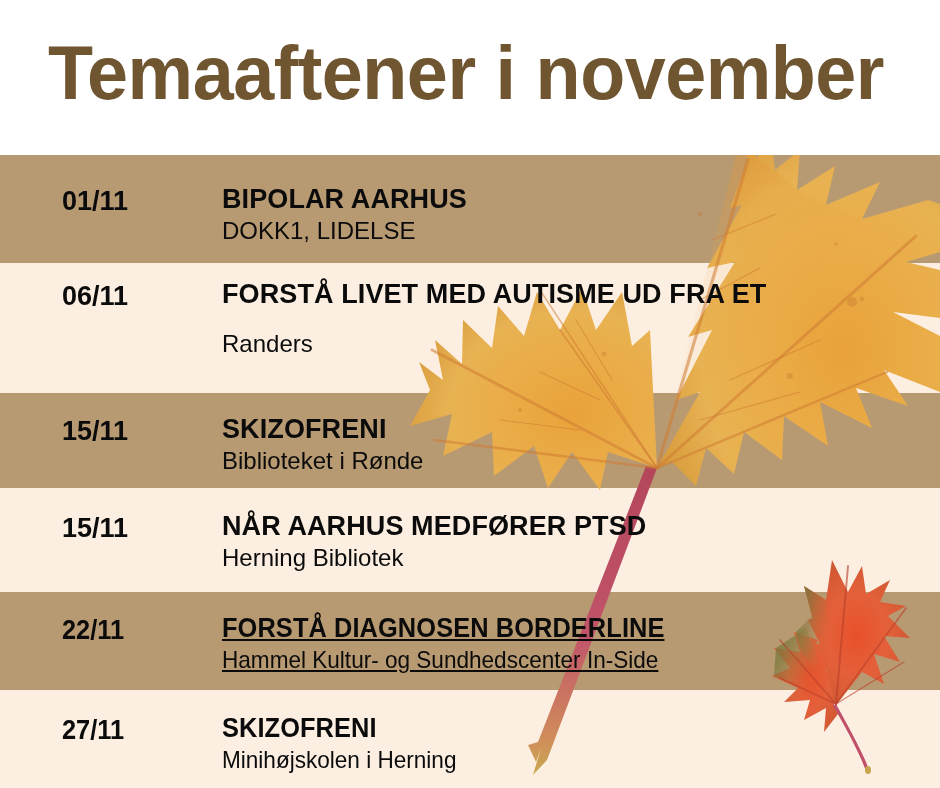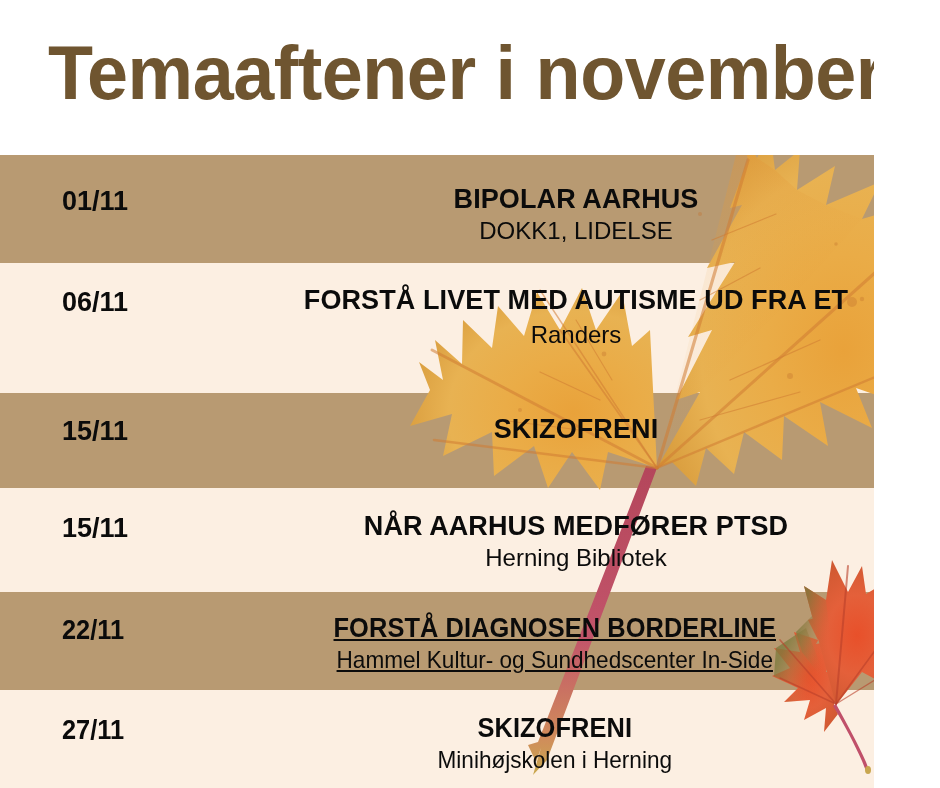--- a/index.html
+++ b/index.html
@@ -7,21 +7,21 @@
   html, body {
     width: 940px;
     height: 788px;
     overflow: hidden;
     background: #ffffff;
     font-family: "Liberation Sans", "DejaVu Sans", sans-serif;
   }
 
   #poster {
     position: relative;
-    width: 874px;
+    width: 940px;
     height: 788px;
     background: #737373;
     overflow: hidden;
   }
 
   
   #header {
     position: absolute;
     left: 0; top: 0;
     width: 940px;
@@ -64,21 +64,20 @@
     pointer-events: none;
   }
 
   
   .row {
     position: absolute;
     left: 0;
     width: 940px;
     z-index: 20;
     color: #0b0b0b;
-    text-align: center;
   }
   .row .date {
     position: absolute;
     left: 62px;
     font-weight: 700;
     font-size: 27px;
     line-height: 33px;
     letter-spacing: 0px;
     white-space: nowrap;
   }
@@ -241,32 +240,33 @@
   <div id="schedule">
 
     <div class="row" style="top:155px; height:108px;">
       <div class="date" style="top:30px;">01/11</div>
       <div class="body" style="top:28px;">
         <div class="title">BIPOLAR AARHUS</div>
         <div class="venue">DOKK1, LIDELSE</div>
       </div>
     </div>
 
-    <div class="row" style="top:263px; height:130px;padding-left:20px;">
+    <div class="row" style="top:257px; height:130px;padding-left:20px;">
       <div class="date" style="top:23px;">06/11</div>
       <div class="body" style="top:21px;">
         <div class="title">FORSTÅ LIVET MED AUTISME UD FRA ET</div>
-        <div class="venue" style="margin-top:3px;">Randers</div>
+        <div class="venue" style="margin-top:18px;">Randers</div>
       </div>
     </div>
 
     <div class="row" style="top:393px; height:95px;">
       <div class="date" style="top:22px;">15/11</div>
       <div class="body" style="top:20px;">
         <div class="title">SKIZOFRENI</div>
+        <div class="venue">Biblioteket i Rønde</div>
       </div>
     </div>
 
     <div class="row" style="top:488px; height:104px;">
       <div class="date" style="top:24px;">15/11</div>
       <div class="body" style="top:22px;">
         <div class="title">NÅR AARHUS MEDFØRER PTSD</div>
         <div class="venue">Herning Bibliotek</div>
       </div>
     </div>

